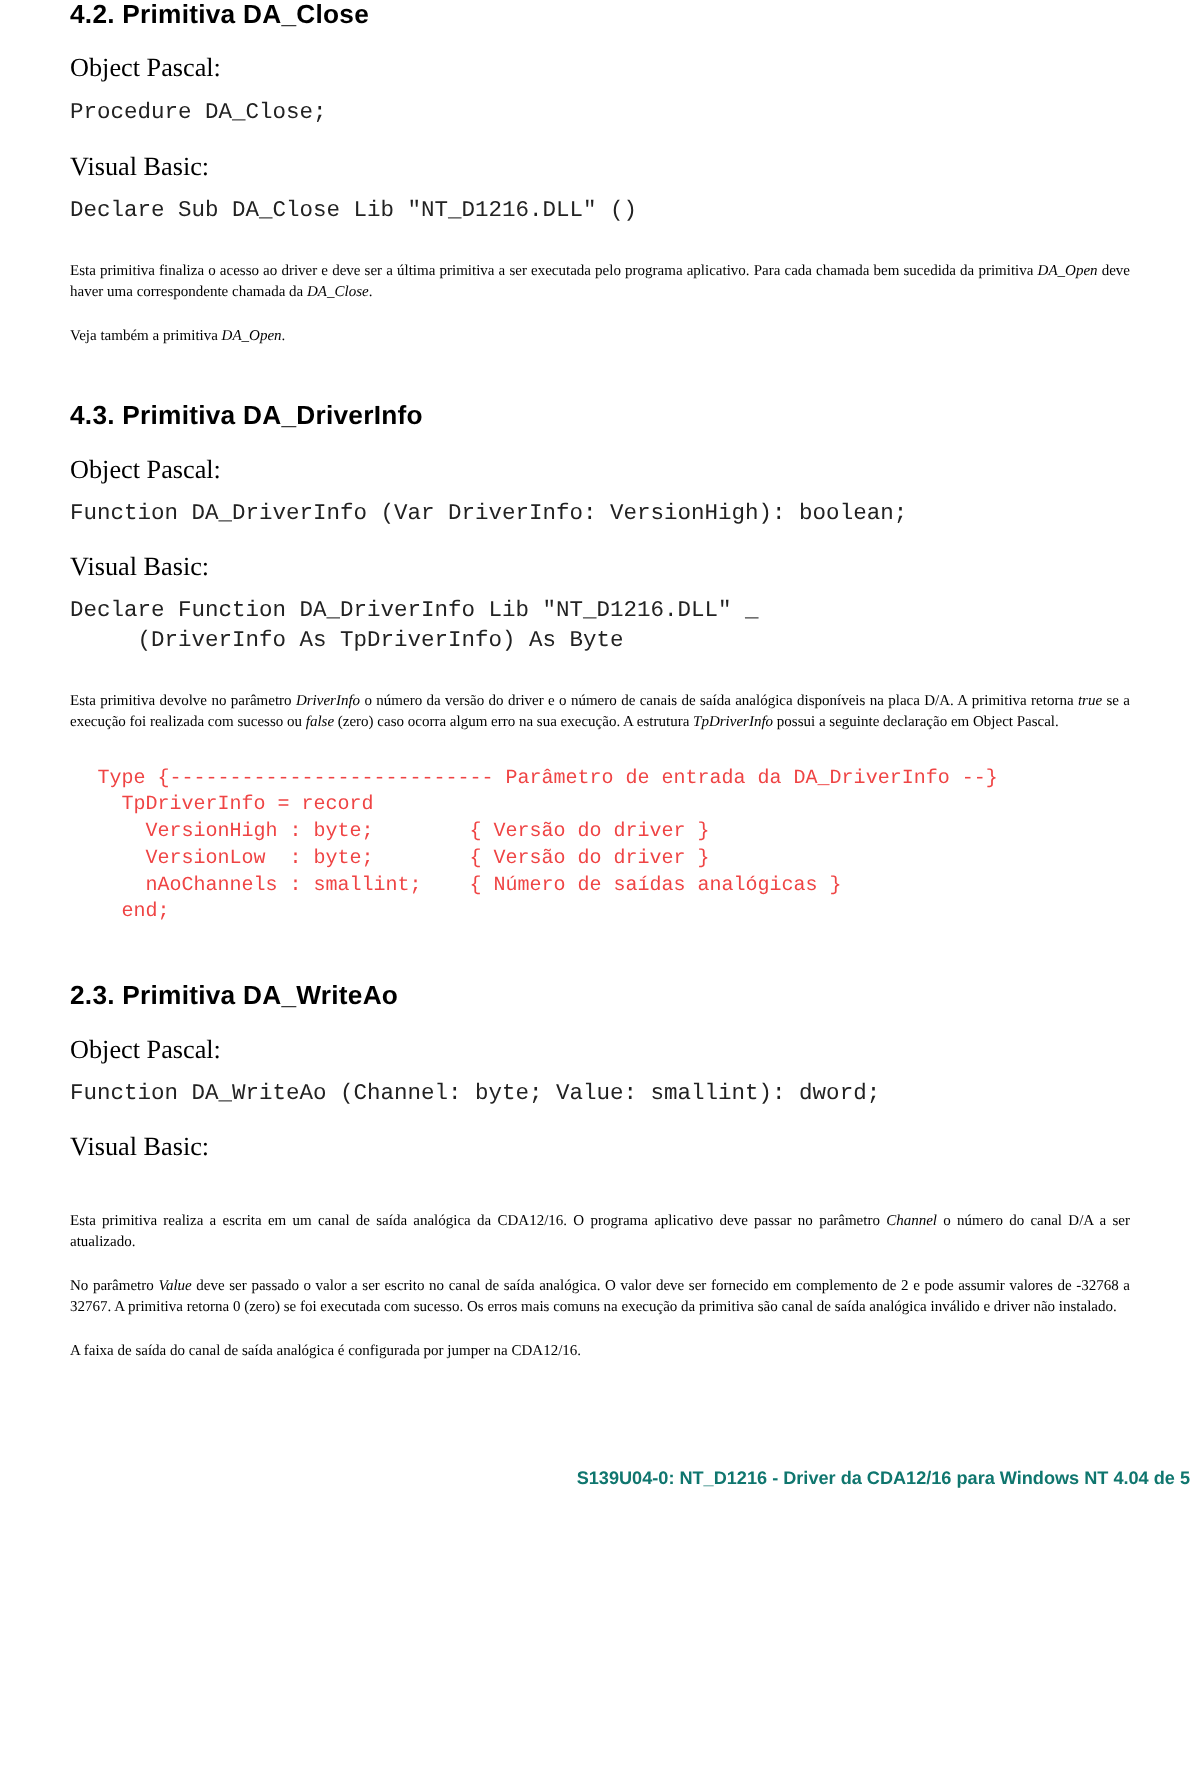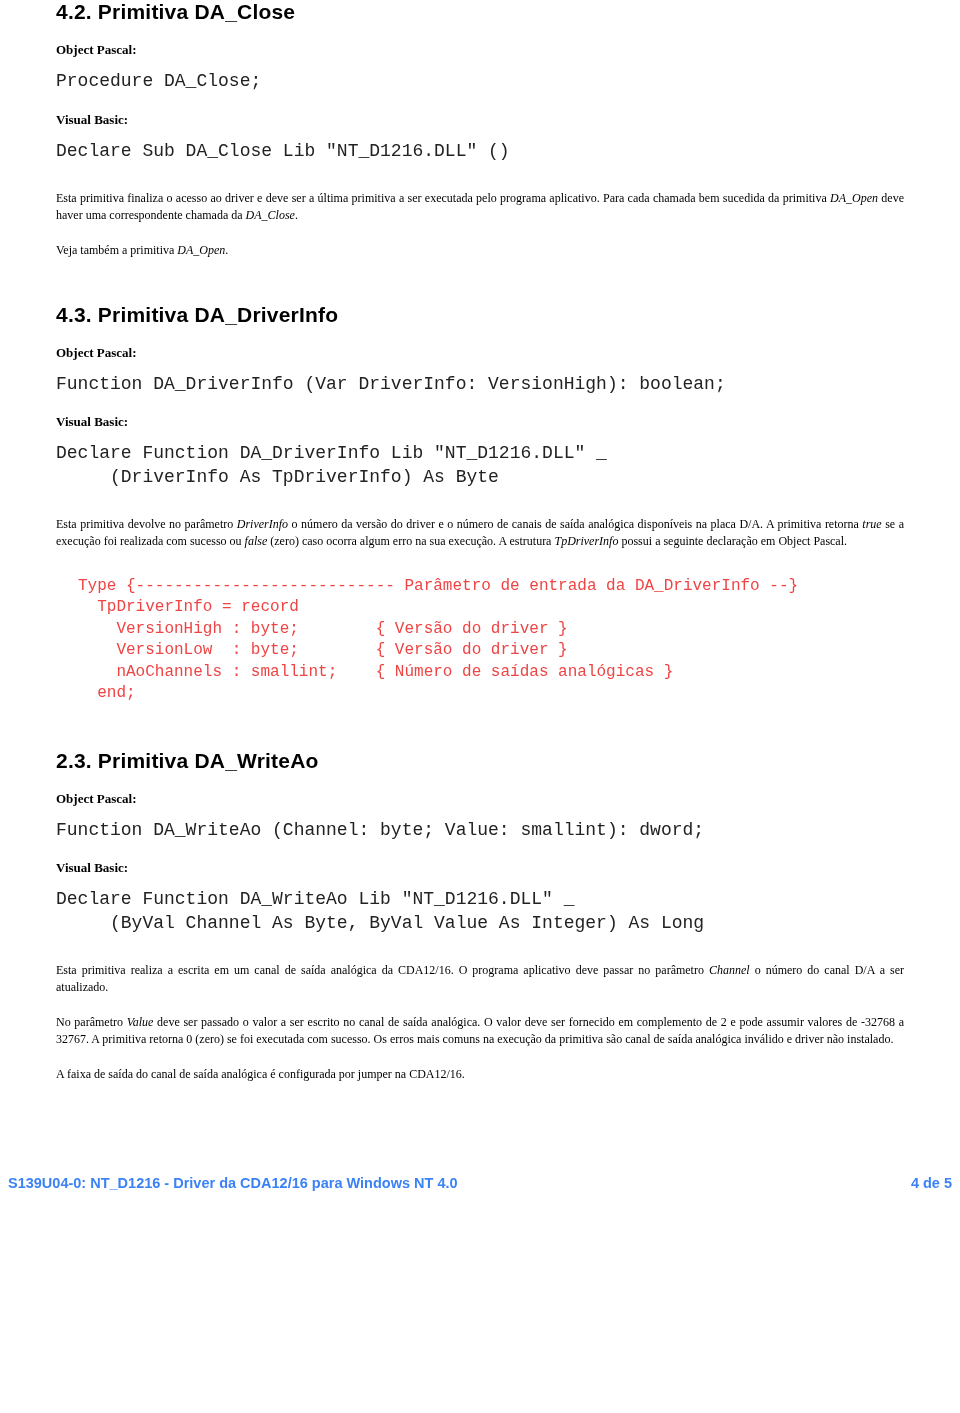--- a/index.html
+++ b/index.html
@@ -23,22 +23,22 @@
   }
   .h2 {
     font-family: "Liberation Sans", sans-serif;
     font-weight: bold;
     font-size: 21px;
     letter-spacing: 0.2px;
     margin: 0;
   }
   .lbl {
     font-family: "Liberation Serif", serif;
-    font-weight: bold;
-    font-size: 13px;
+    font-weight: normal;
+    font-size: 21px;
     margin: 0;
   }
   .code {
     font-family: "Liberation Mono", monospace;
     font-size: 18px;
     color: #222222;
     white-space: pre;
     margin: 0;
     line-height: 1.32;
   }
@@ -67,25 +67,25 @@
 
   .footer {
     position: absolute;
     left: 0;
     right: 0;
     bottom: 26px;
     padding: 0 8px;
     box-sizing: border-box;
     display: flex;
     align-items: center;
-    justify-content: space-between;
+    justify-content: flex-end;
     font-family: "Liberation Sans", sans-serif;
     font-weight: bold;
     font-size: 14.5px;
-    color: #3b82f6;
+    color: #0f766e;
   }
   .footer .left { white-space: nowrap; }
   .footer .right { white-space: nowrap; }
 </style>
 </head>
 <body>
 
 <div class="page">
 
   <h2 class="h2">4.2. Primitiva DA_Close</h2>
@@ -127,22 +127,20 @@
   <div class="sp-5"></div>
 
   <h2 class="h2">2.3.  Primitiva DA_WriteAo</h2>
   <div class="sp-2"></div>
   <div class="lbl">Object Pascal:</div>
   <div class="sp-1"></div>
   <pre class="code">Function DA_WriteAo (Channel: byte; Value: smallint): dword;</pre>
   <div class="sp-2"></div>
   <div class="lbl">Visual Basic:</div>
   <div class="sp-1"></div>
-  <pre class="code">Declare Function DA_WriteAo Lib "NT_D1216.DLL" _
-     (ByVal Channel As Byte, ByVal Value As Integer) As Long</pre>
   <div class="sp-3"></div>
   <p class="para">Esta primitiva realiza a escrita em um canal de saída analógica da CDA12/16. O programa aplicativo deve passar no parâmetro <span class="it">Channel</span> o número do canal D/A a ser atualizado.</p>
   <div class="sp-2"></div>
   <p class="para">No parâmetro <span class="it">Value</span> deve ser passado o valor a ser escrito no canal de saída analógica. O valor deve ser fornecido em complemento de 2 e pode assumir valores de -32768 a 32767. A primitiva retorna 0 (zero) se foi executada com sucesso. Os erros mais comuns na execução da primitiva são canal de saída analógica inválido e driver não instalado.</p>
   <div class="sp-2"></div>
   <p class="para">A faixa de saída do canal de saída analógica é configurada por jumper na CDA12/16.</p>
 
   <div class="footer">
     <span class="left">S139U04-0: NT_D1216 - Driver da CDA12/16 para Windows  NT 4.0</span>
     <span class="right">4 de 5</span>

